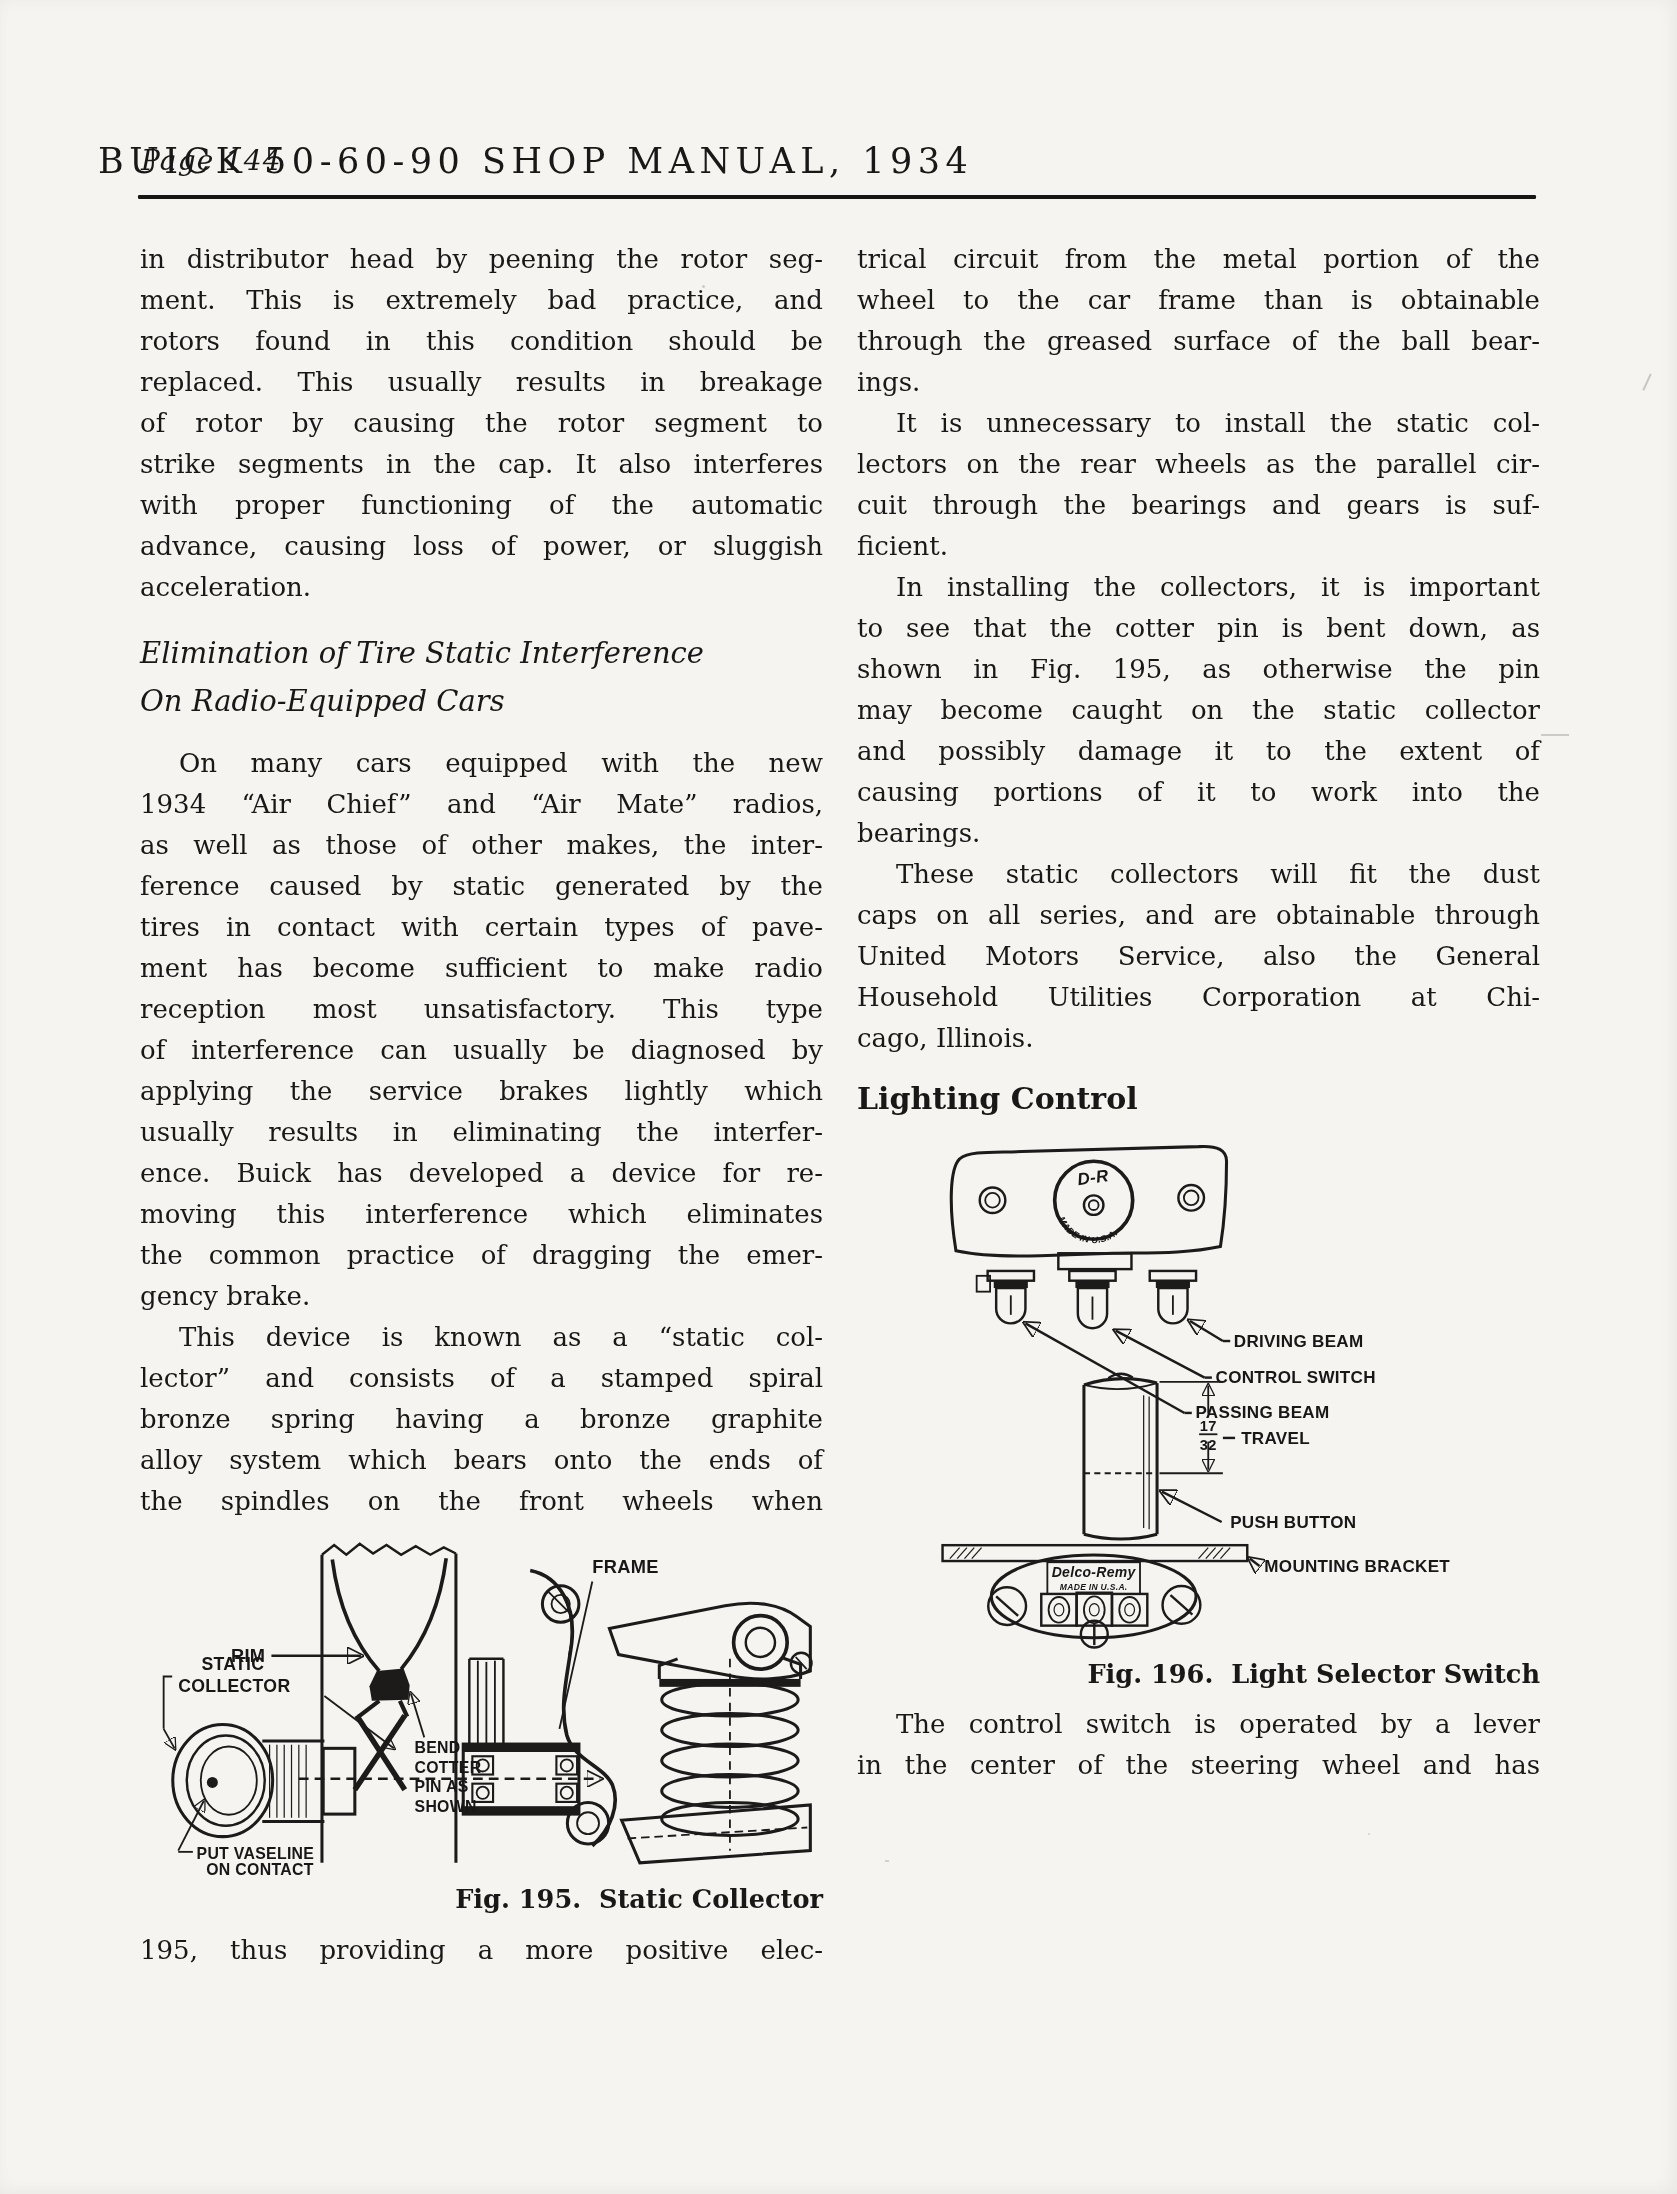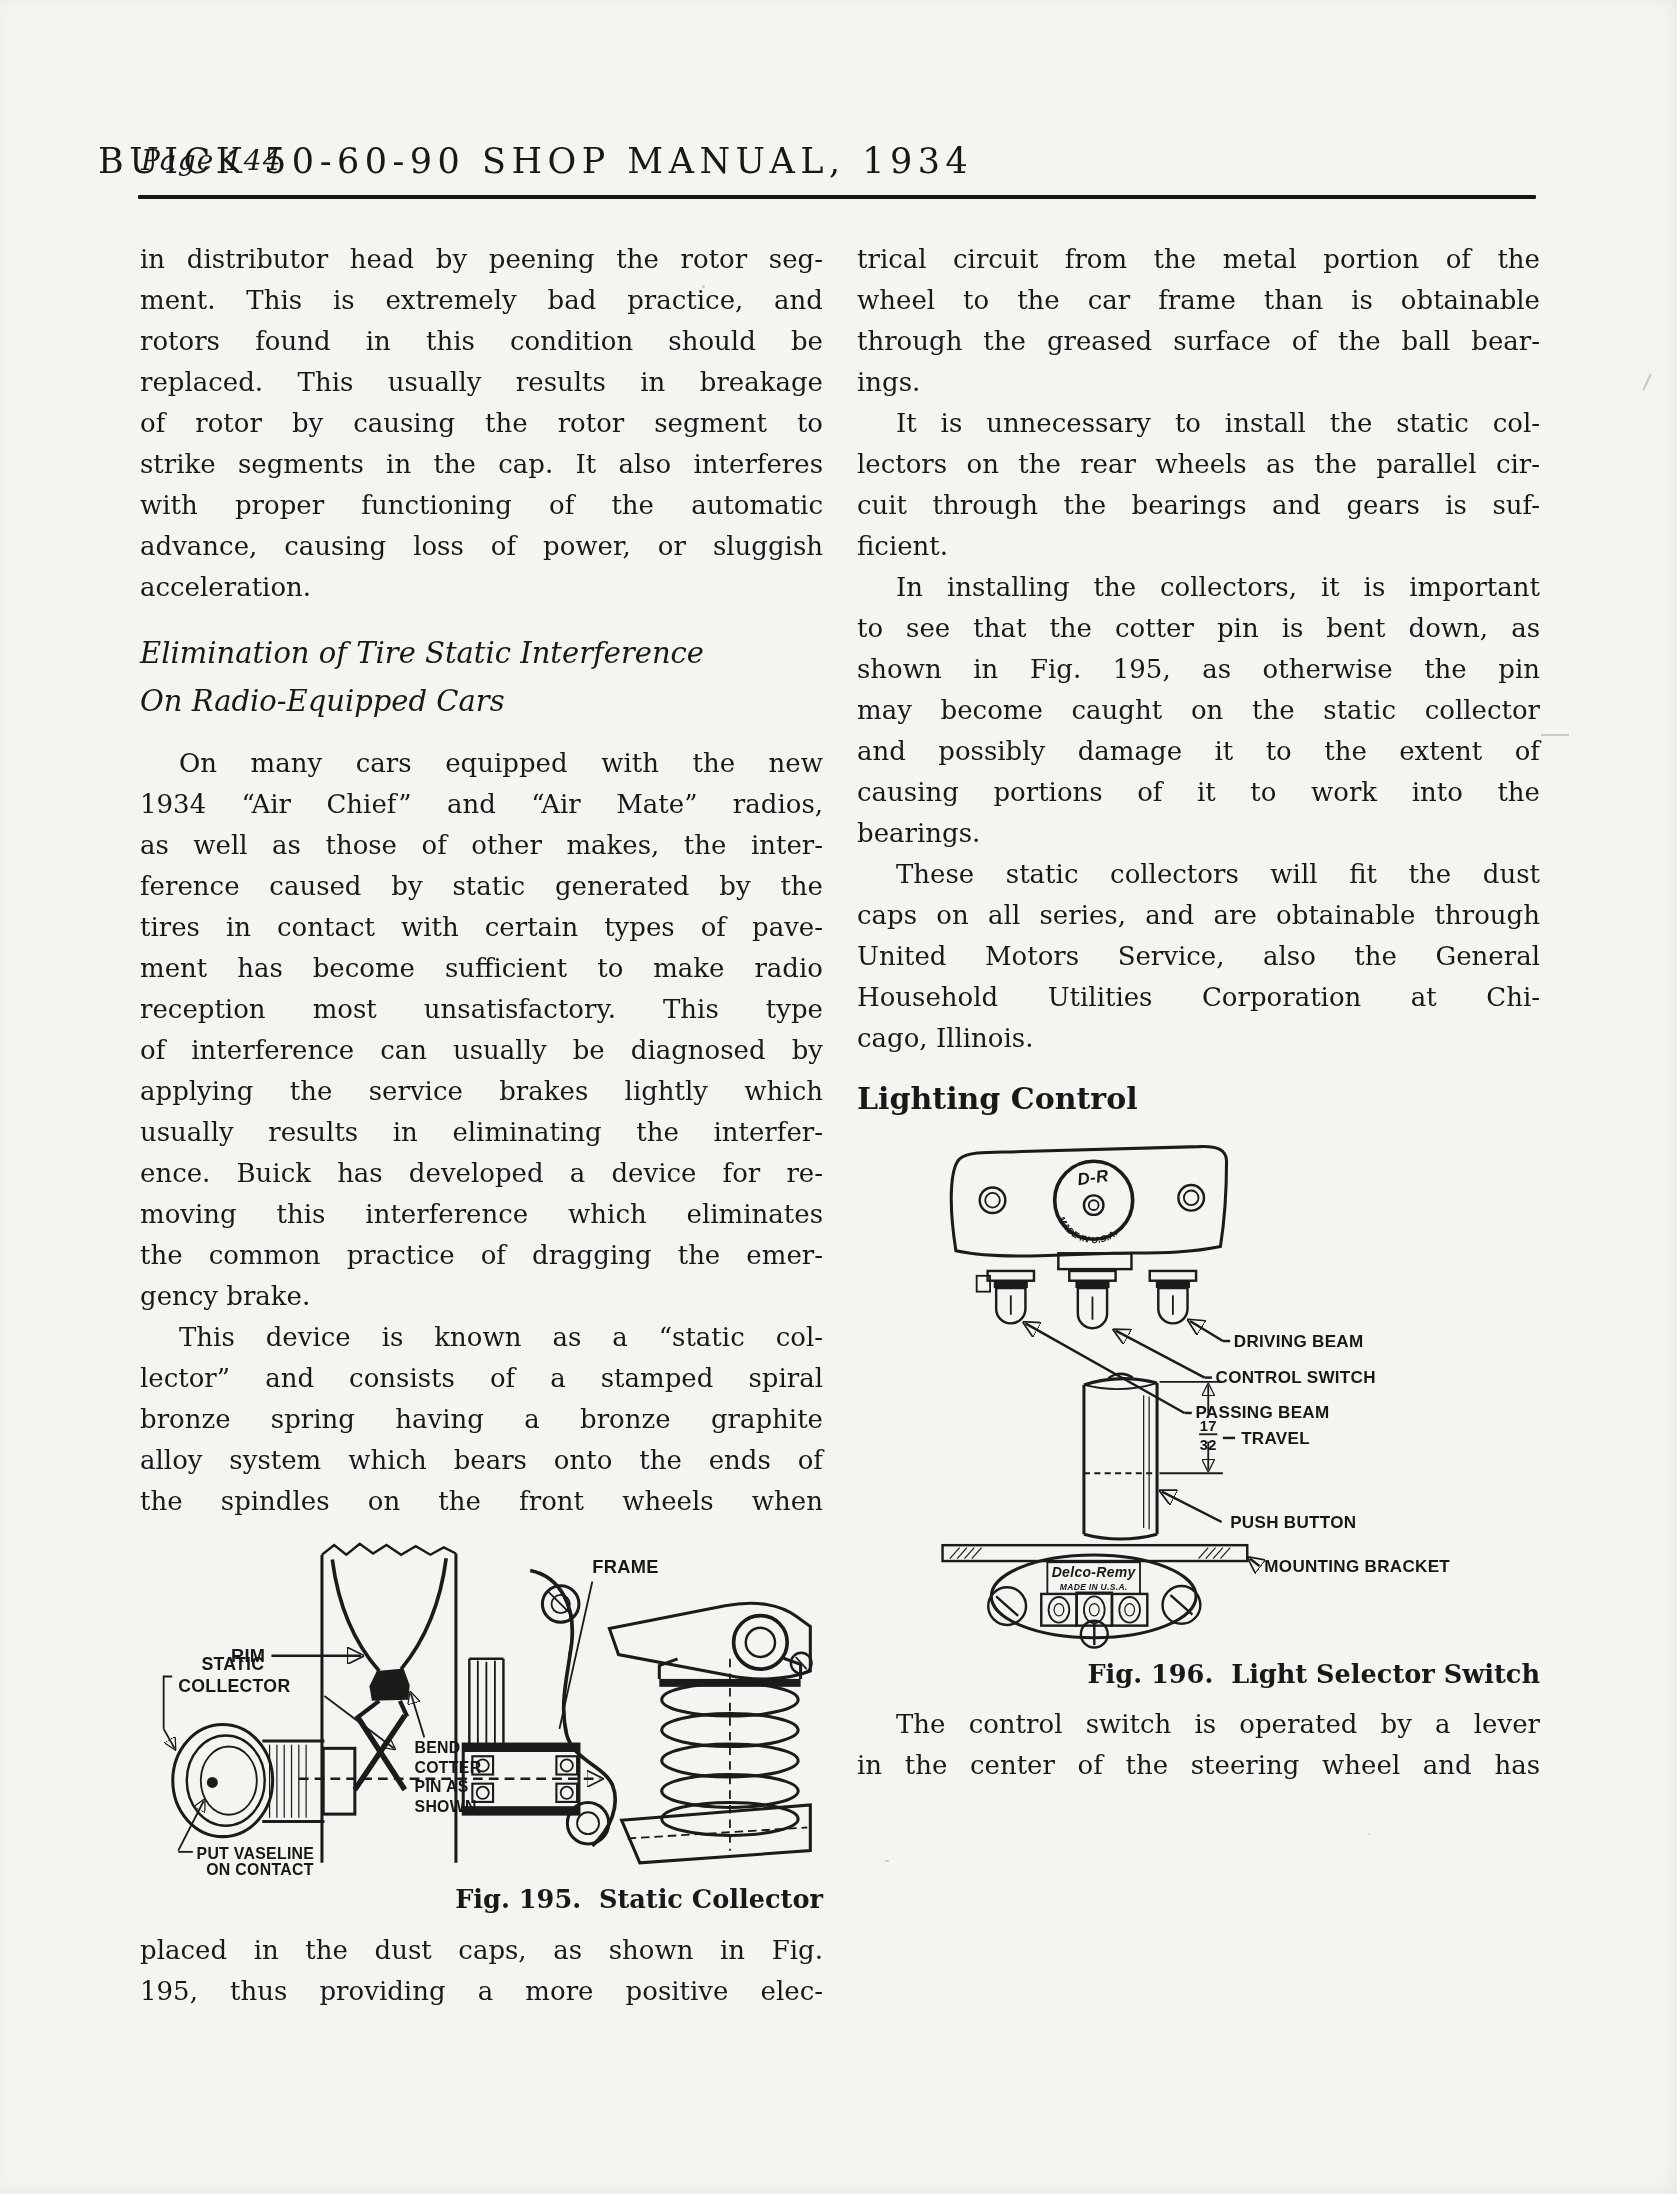--- a/index.html
+++ b/index.html
@@ -219,21 +219,20 @@
           <text x="92" y="534" font-size="26">PUT VASELINE</text>
           <text x="108" y="560" font-size="26">ON CONTACT</text>
           <line x1="62" y1="522" x2="86" y2="522" stroke-width="3"></line>
           <line x1="62" y1="520" x2="104" y2="438" stroke-width="3" marker-end="url(#ah195)"></line>
         </g>
       </svg>
       <div class="fig-caption">Fig. 195.  Static Collector</div>
     </div>
 
     <div class="para cont" style="margin-top:16px;">
-        <div>placed in the dust caps, as shown in Fig.</div>
         <div>195, thus providing a more positive elec-</div>
       </div>
   </div>
 
   <div class="col col-right">
     <div class="para">
         <div>trical circuit from the metal portion of the</div>
         <div>wheel to the car frame than is obtainable</div>
         <div>through the greased surface of the ball bear-</div>
         <div>ings.</div>

